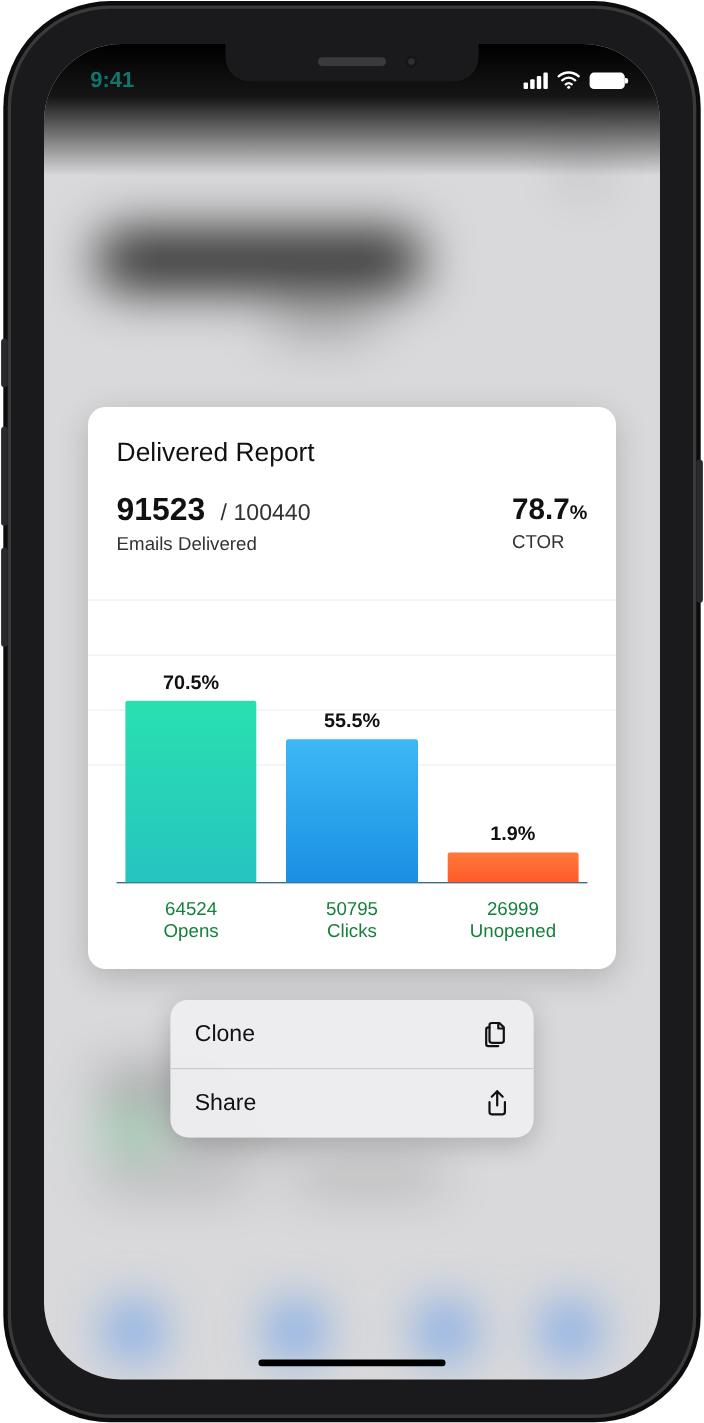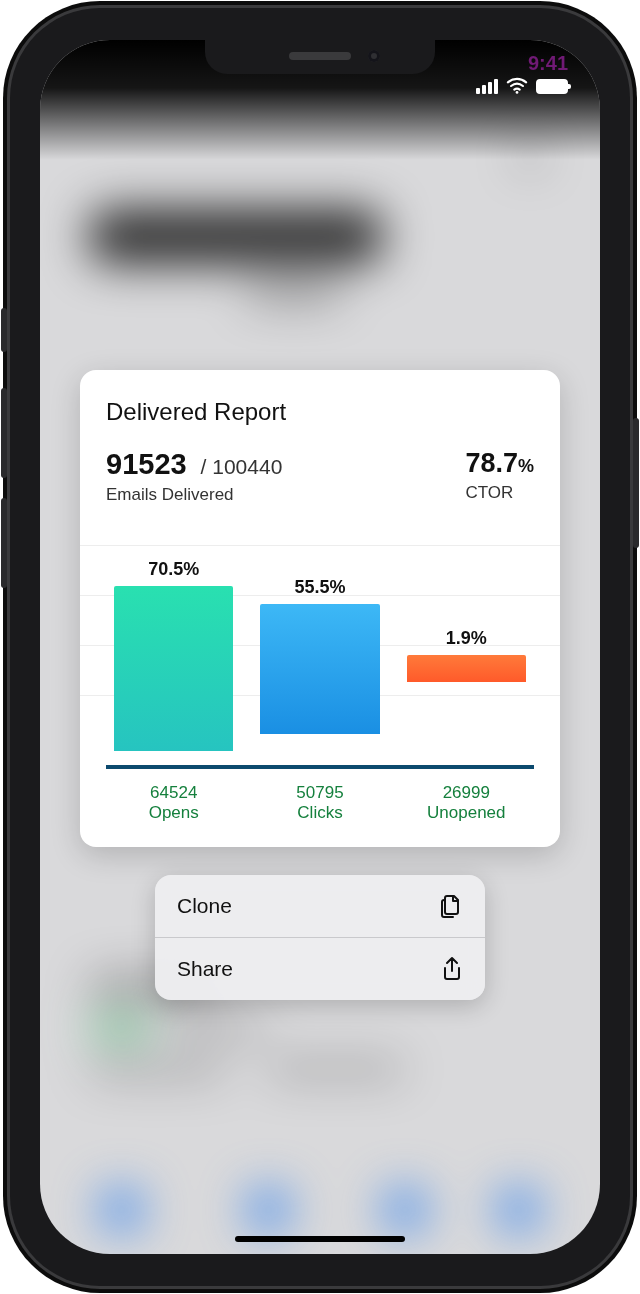--- a/index.html
+++ b/index.html
@@ -29,22 +29,22 @@
     }
     .notch::after {
       content: ""; position: absolute; top: 12px; left: 50%; transform: translateX(-50%);
       width: 62px; height: 8px; background: #3a3a3c; border-radius: 4px;
     }
     .cam { position: absolute; top: 10px; right: 55px; width: 12px; height: 12px;
       border-radius: 50%; background: #2f2f33; box-shadow: inset 0 0 0 3px #14141a; }
 
     .status-bar {
       position: absolute; top: 0; left: 0; right: 0; height: 54px; z-index: 45;
-      display: flex; justify-content: space-between; align-items: flex-end;
-      padding: 12px 32px 0 42px; color: #701a75; font-weight: 600; font-size: 20px; flex-direction: column;
+      display: flex; justify-content: space-between; align-items: center;
+      padding: 12px 32px 0 42px; color: #0f766e; font-weight: 600; font-size: 20px;
     }
     .status-right { display: flex; align-items: center; gap: 8px; }
     .sig { display: flex; align-items: flex-end; gap: 2px; }
     .sig span { width: 4px; background: #fff; border-radius: 1px; }
     .wifi { width: 22px; height: 22px; position: relative; }
     .batt { width: 32px; height: 15px; border: 2px solid #fff; border-radius: 4px;
       position: relative; background: #fff; }
     .batt::after { content:""; position: absolute; right:-5px; top:3px; width:3px; height:5px; background:#fff; border-radius:0 2px 2px 0; }
 
     .bg-blur {
@@ -90,22 +90,22 @@
     .ctor .val { font-size: 27px; font-weight: 800; color: #111; line-height: 1; }
     .ctor .val .pct { font-size: 18px; font-weight: 600; }
     .ctor .label { font-size: 17px; color: #333; margin-top: 6px; }
 
     .chart {
       margin-top: 40px; position: relative;
     }
     .grid { position: absolute; left: -26px; right: -26px; top: 0; height: 200px; }
     .gline { position: absolute; left: 0; right: 0; height: 1px; background: #ededed; }
     .bars {
-      display: flex; justify-content: space-between; align-items: center;
-      height: 224px; padding: 0 8px; position: relative; border-bottom: 4px solid #0c4a6e;
+      display: flex; justify-content: space-between; align-items: flex-end;
+      height: 258px; padding: 0 8px; position: relative; border-bottom: 1px solid #0c4a6e;
     }
     .bar-col { width: 29%; display: flex; flex-direction: column; align-items: center; }
     .bar-pct { font-weight: 700; font-size: 18px; color: #111; margin-bottom: 6px; }
     .bar { width: 100%; border-radius: 2px 2px 0 0; }
     .bar-1 { background: linear-gradient(#29e0b0, #26c4c0); }
     .bar-2 { background: linear-gradient(#3db8f6, #1a8fe3); }
     .bar-3 { background: linear-gradient(#ff7a3a, #ff5a2a); }
     .x-labels { display: flex; justify-content: space-between; margin-top: 14px; padding: 0 8px; }
     .xl { width: 29%; text-align: center; font-size: 17px; color: #15803d; }
     .xl .cnt { display: block; }

